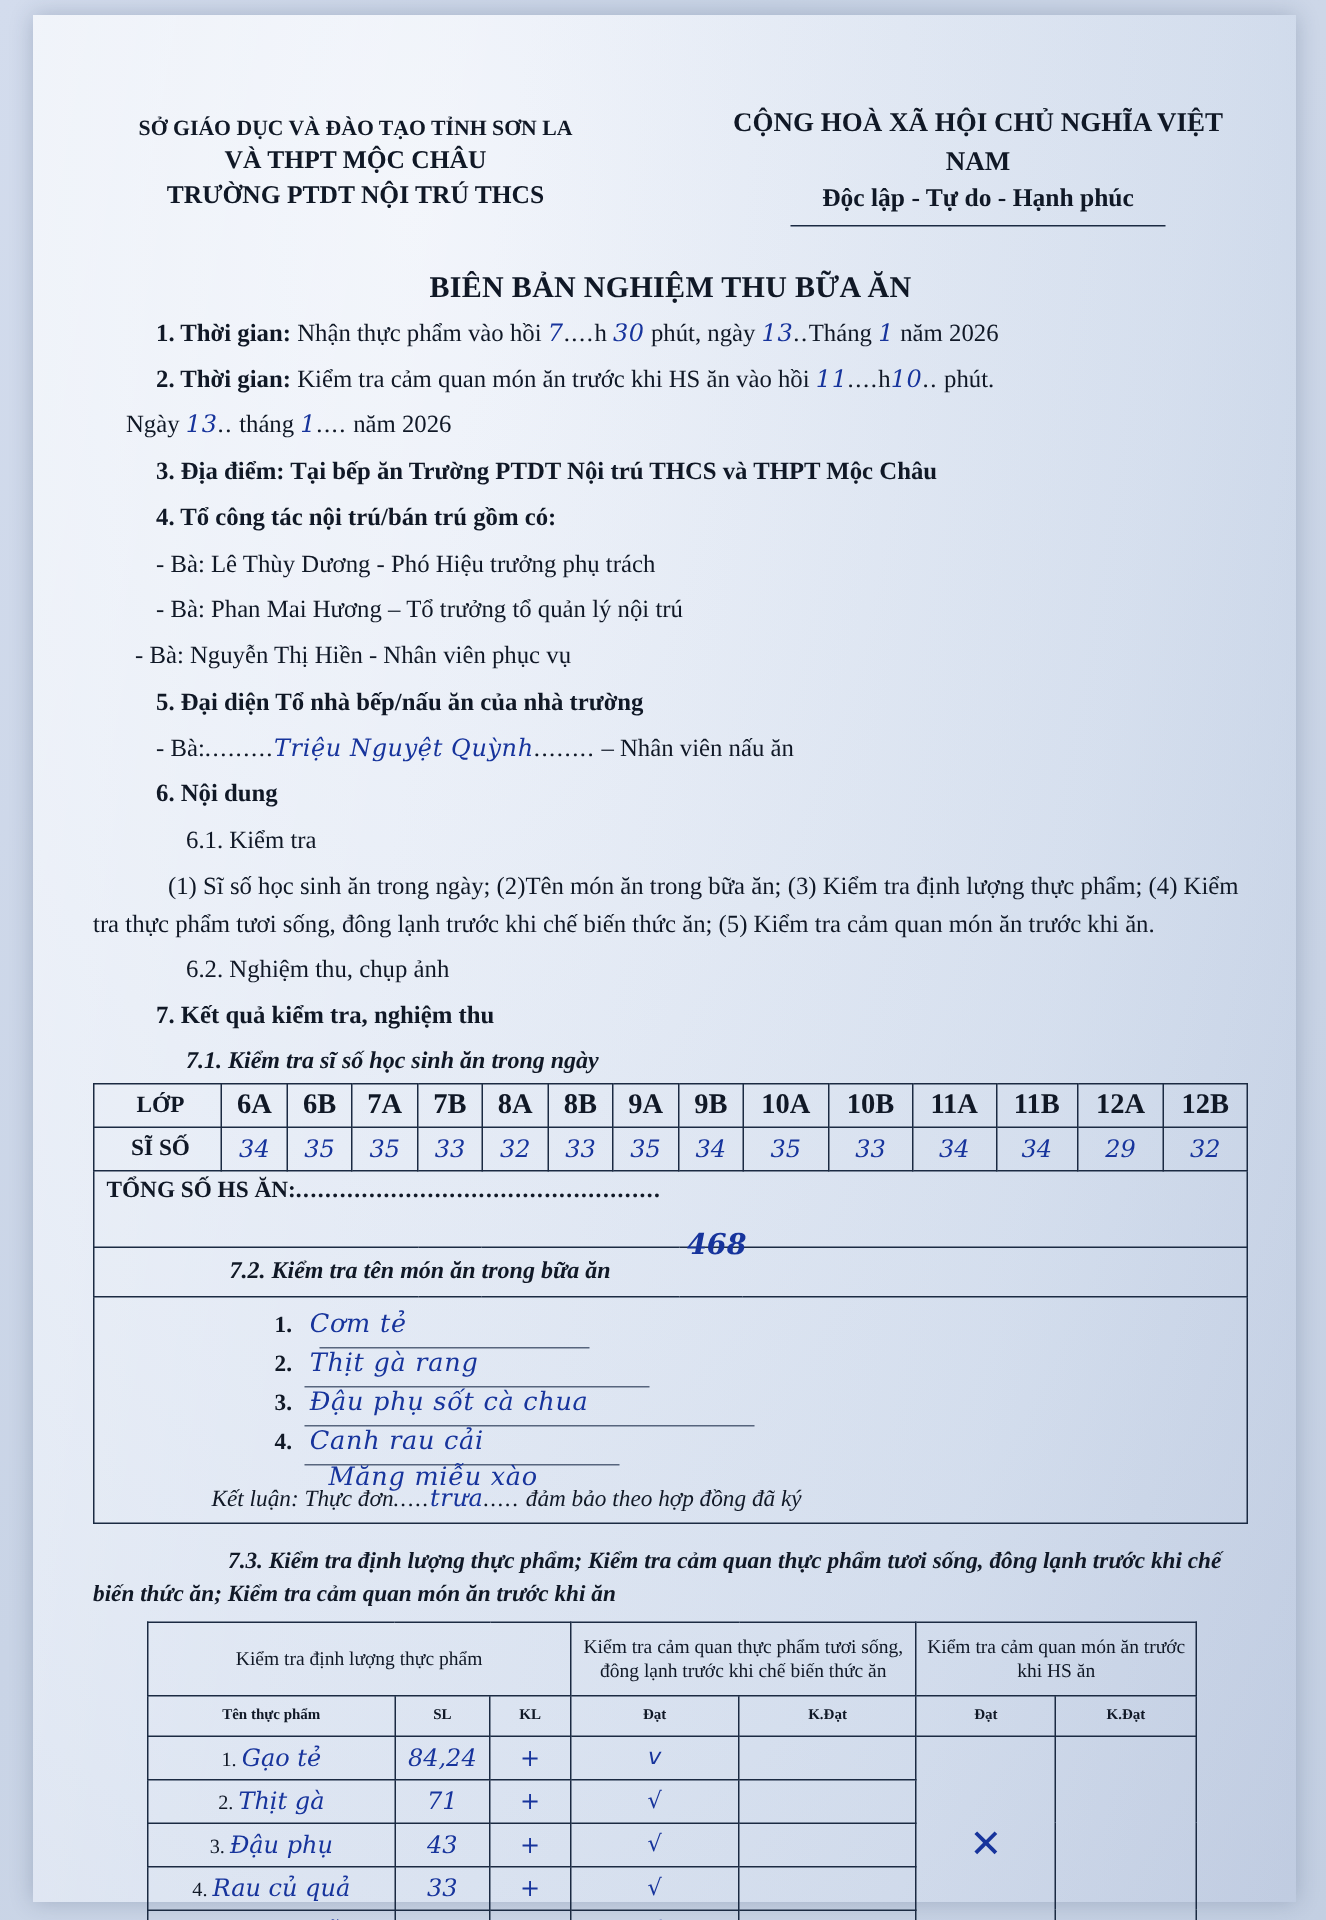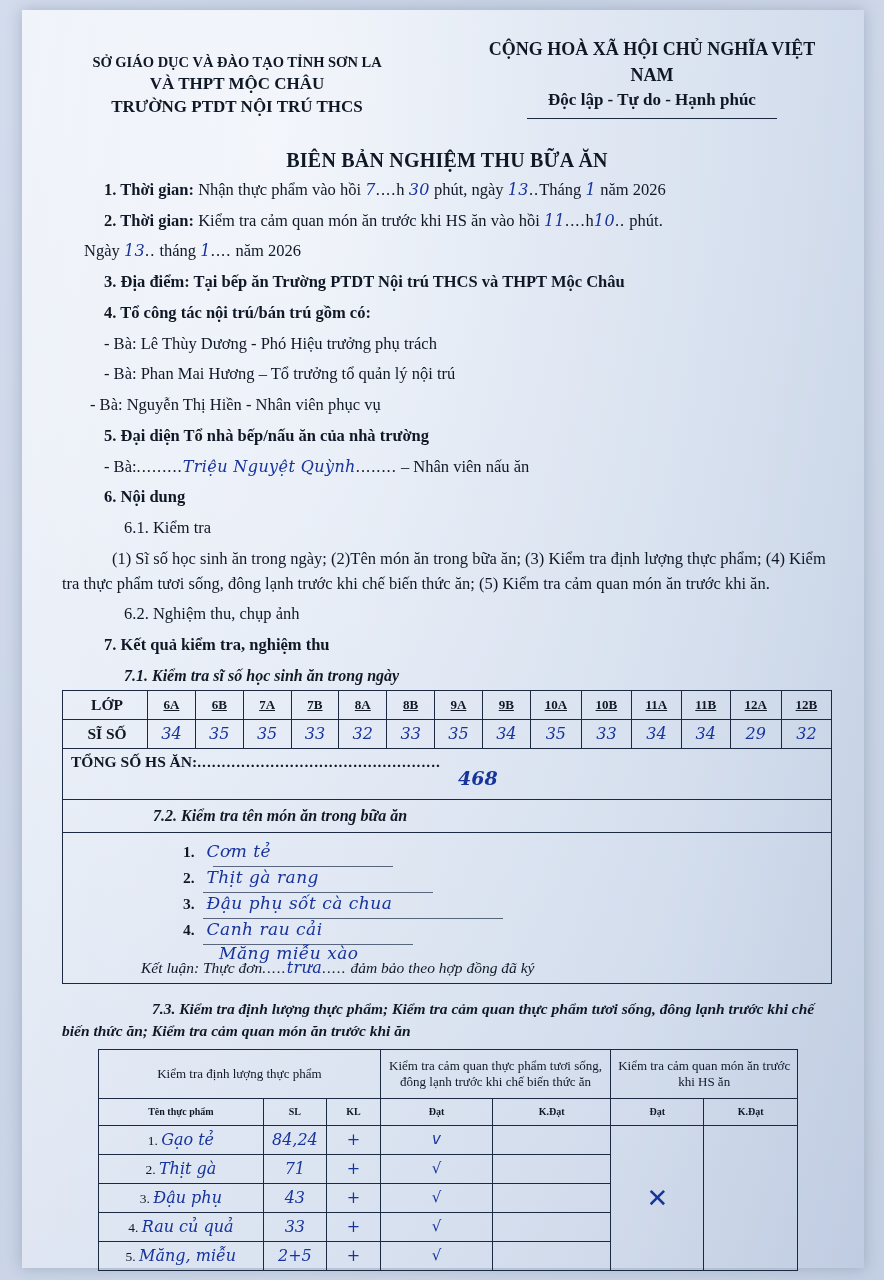--- a/index.html
+++ b/index.html
@@ -39,21 +39,22 @@
     position: absolute;
     left: 40px;
     top: 26px;
     width: 770px;
     color: #101826;
   }
   
   .hdr {
     display: flex;
     justify-content: space-between;
-    align-items: flex-end;
+    align-items: center;
+    margin-top: 32px;
   }
   .hdr-left {
     width: 350px;
     text-align: center;
     line-height: 1.35;
   }
   .hdr-right {
     width: 360px;
     text-align: center;
     line-height: 1.45;
@@ -110,26 +111,27 @@
     vertical-align: middle;
   }
   .class-tbl td { height: 22px; }
   .class-tbl .lbl {
     text-align: center;
     padding-left: 8px;
     font-weight: bold;
     font-size: 15.5px;
     width: 72px;
   }
-  .class-tbl .hd { font-weight: bold; font-size: 13px; text-decoration: underline; }
+  .class-tbl .hd { font-weight: bold; font-size: 19px; }
   .num-hand {
     font-family: "DejaVu Serif", serif;
     font-style: italic;
     color: #17349c;
     font-size: 16px;
+    margin-top: 20px;
   }
   .total-row td {
     text-align: left;
     padding: 4px 8px 2px 8px;
     height: 44px;
     position: relative;
     font-weight: bold;
     font-size: 15.5px;
     vertical-align: top;
   }

